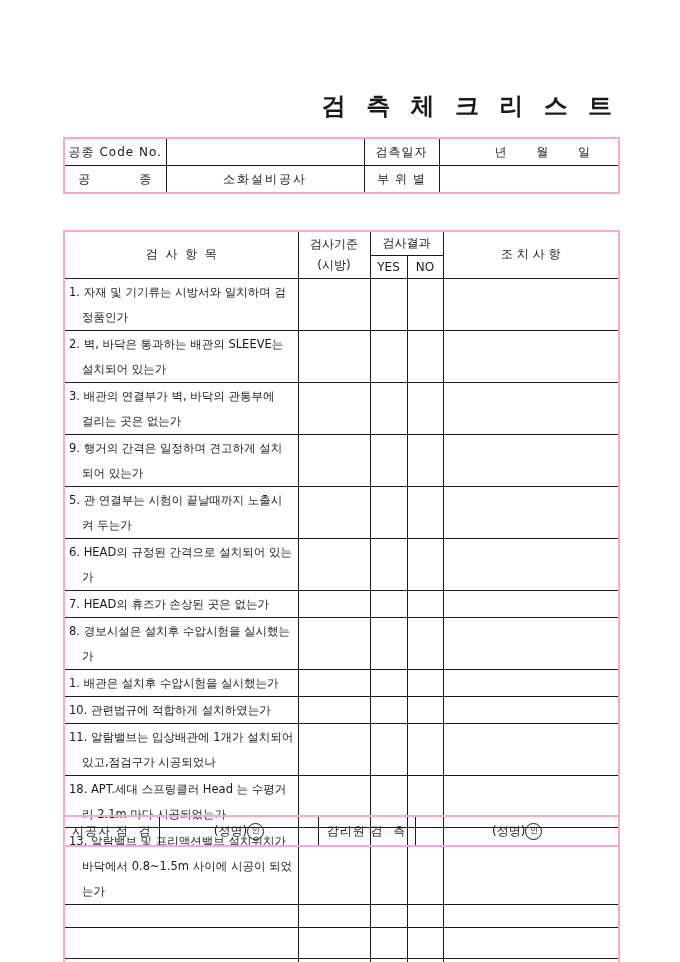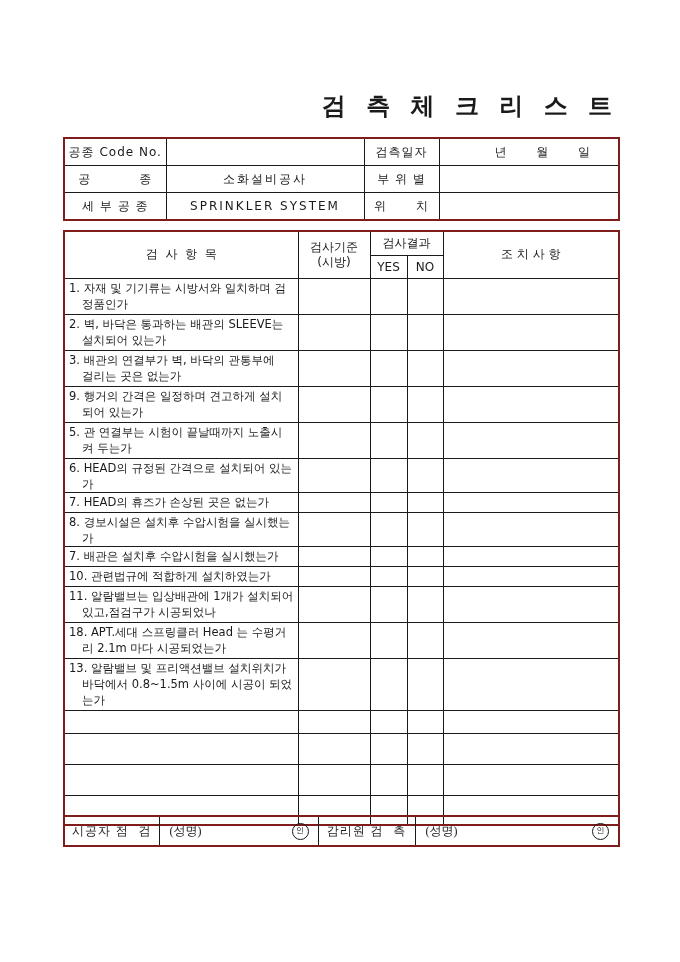--- a/index.html
+++ b/index.html
@@ -13,54 +13,54 @@
   }
   .page-title {
     position:absolute; top:90px; left:63px; width:555px;
     text-align:right;
     font-size:24px; font-weight:bold;
     letter-spacing:6px; white-space:pre;
   }
   table {
     border-collapse:collapse; table-layout:fixed;
     position:absolute; left:63px;
-    border:2px solid #7f1d1d;
+    border:2px solid #f9a8d4;
   }
   td,th {
     border:1px solid #1a1a1a;
     padding:0; font-weight:normal; overflow:hidden;
     font-size:12px; vertical-align:middle;
   }
   
   .info-table { top:137px; width:555px; }
   .info-table td { height:26px; }
   .lbl { text-align:center; white-space:pre; letter-spacing:1px; }
   .val { text-align:center; letter-spacing:2px; }
   .date-wrap {
     display:flex; justify-content:space-between;
     padding:0 28px 0 55px; align-items:center; height:100%;
   }
   
   .main-table { top:230px; width:555px; }
   .main-table th { text-align:center; white-space:pre; }
-  .hdr-criteria { white-space:pre-line; line-height:15px; }
+  .hdr-criteria { white-space:pre-line; line-height:21px; }
   .item-cell {
     vertical-align:top;
     white-space:pre-line;
-    line-height:16px;
+    line-height:25px;
     font-size:11.5px;
     padding:1px 2px 0 17px;
     text-indent:-13px;
   }
   
   .sign-table { top:815px; width:555px; }
   .sign-table td { height:28px; }
   .name-wrap {
-    display:flex; justify-content:space-between; align-items:center;
-    padding:0 9px 0 10px; height:100%;font-family:Liberation Serif, serif;
+    display:flex; justify-content:center; align-items:center;
+    padding:0 9px 0 10px; height:100%;
   }
   .seal {
     display:inline-flex; align-items:center; justify-content:center;
     width:15px; height:15px;
     border:1px solid #1a1a1a; border-radius:50%;
     font-size:8px; line-height:1; flex:0 0 auto;
   }
 </style>
 </head>
 <body>
@@ -86,26 +86,20 @@
         <span>일</span>
       </div>
     </td>
   </tr>
   <tr>
     <td class="lbl">공          종</td>
     <td class="val">소화설비공사</td>
     <td class="lbl">부 위 별</td>
     <td></td>
   </tr>
-  <tr>
-    <td class="lbl">세 부 공 종</td>
-    <td class="val">SPRINKLER SYSTEM</td>
-    <td class="lbl">위      치</td>
-    <td></td>
-  </tr>
 </tbody>
   </table>
 
 <table class="main-table">
   <colgroup>
       <col style="width:234px">
       <col style="width:72px">
       <col style="width:37px">
       <col style="width:36px">
       <col style="width:176px">
@@ -178,21 +172,21 @@
         <td></td>
   </tr>
   <tr style="height:20px">
     <td class="item-cell">8. 경보시설은 설치후 수압시험을 실시했는가</td>
     <td></td>
         <td></td>
         <td></td>
         <td></td>
   </tr>
   <tr style="height:20px">
-    <td class="item-cell">7. 배관은 설치후 수압시험을 실시했는가</td>
+    <td class="item-cell">1. 배관은 설치후 수압시험을 실시했는가</td>
     <td></td>
         <td></td>
         <td></td>
         <td></td>
   </tr>
   <tr style="height:20px">
     <td class="item-cell">10. 관련법규에 적합하게 설치하였는가</td>
     <td></td>
         <td></td>
         <td></td>

